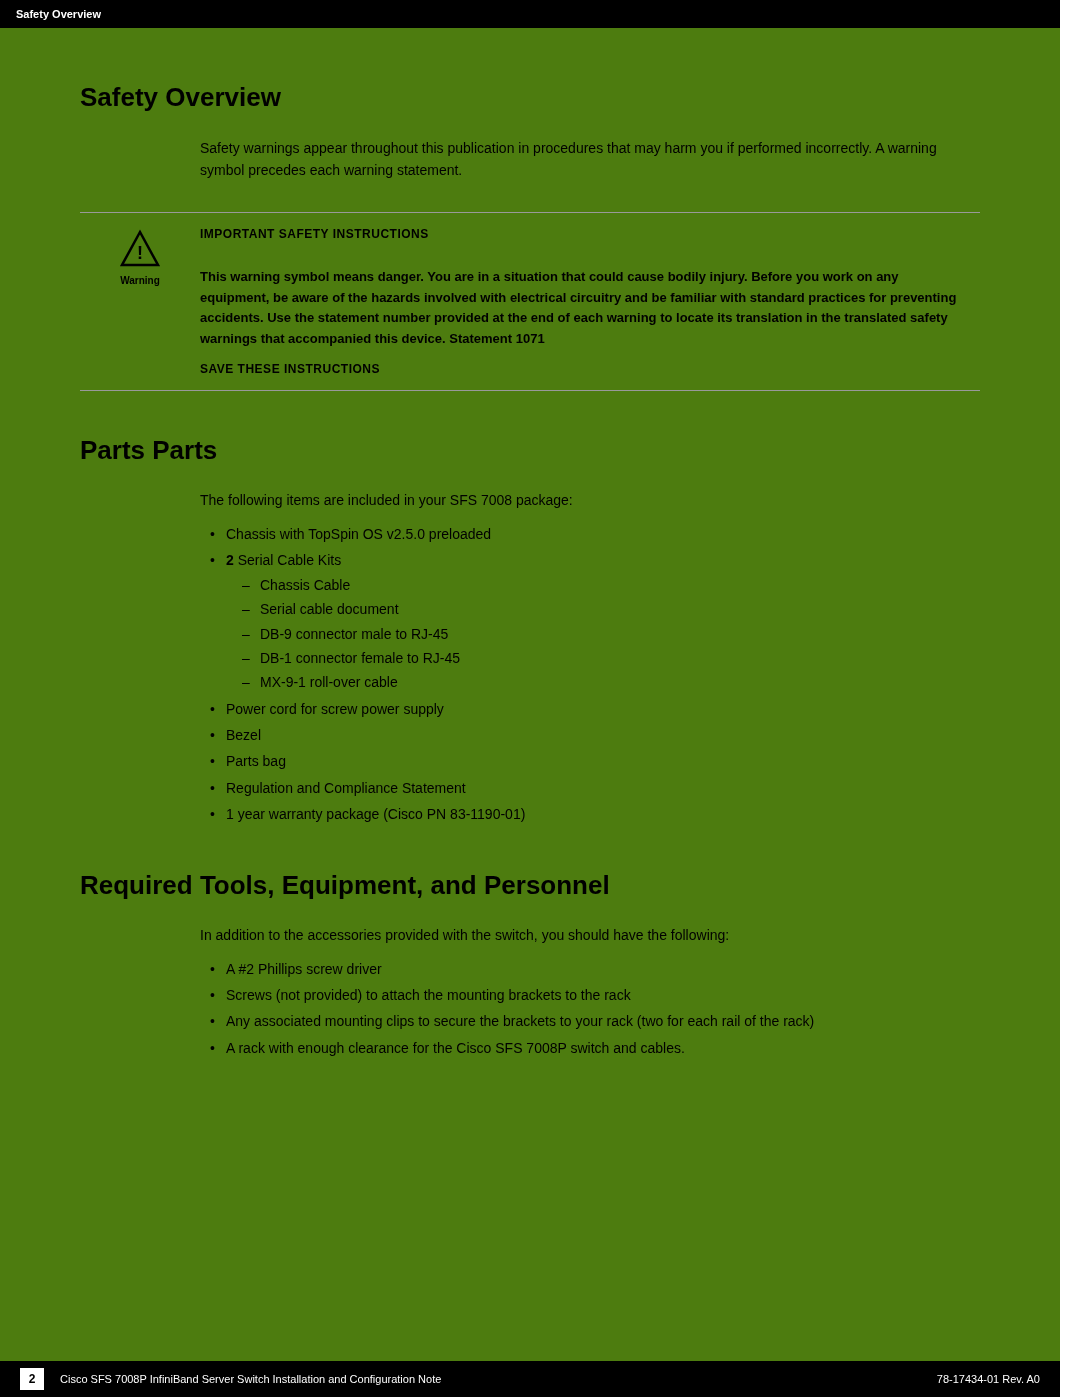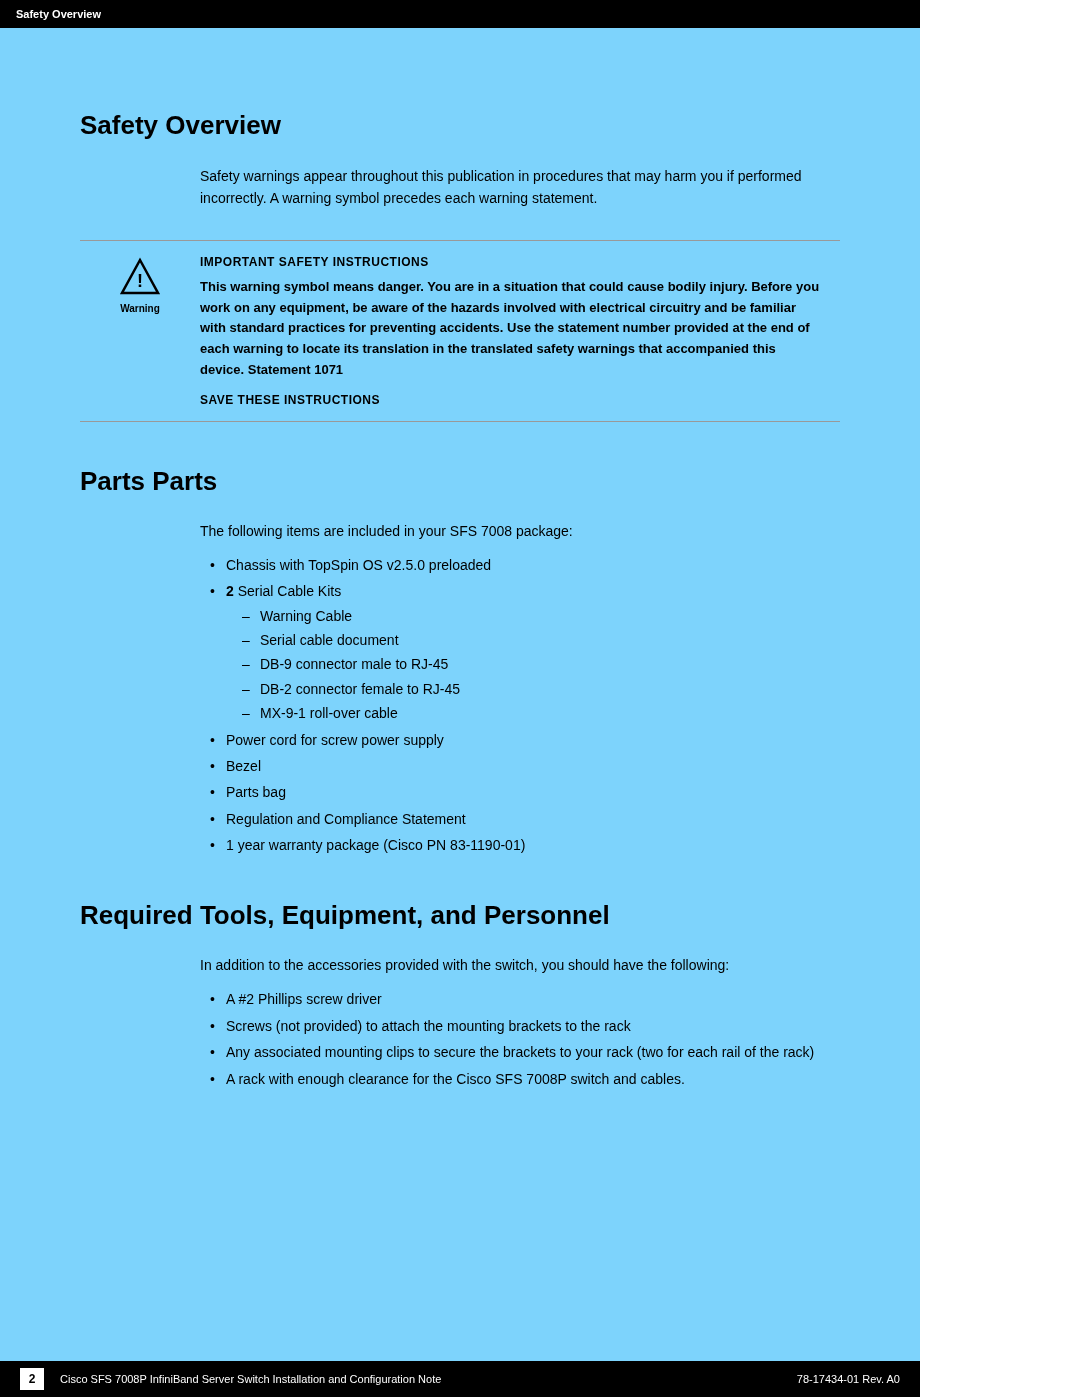--- a/index.html
+++ b/index.html
@@ -10,27 +10,26 @@
 
     body {
       font-family: Arial, Helvetica, sans-serif;
       background: #fff;
       color: #000;
       font-size: 14px;
       line-height: 1.5;
     }
 
     .page {
-      width: 920px;
+      width: 1060px;
       min-height: 1397px;
-      background: #7dd3fc;
+      background: #4d7c0f;
       position: relative;
       display: flex;
       flex-direction: column;
-      gap: 28px;
     }
 
     
     .top-bar {
       background: #000;
       height: 28px;
       display: flex;
       align-items: center;
       padding: 0 16px;
     }
@@ -100,21 +99,21 @@
 
     .warning-content {
       flex: 1;
       padding-right: 20px;
     }
 
     .warning-title {
       font-size: 12px;
       font-weight: bold;
       letter-spacing: 0.5px;
-      margin-bottom: 6px;
+      margin-bottom: 24px;
     }
 
     .warning-body {
       font-size: 13px;
       font-weight: bold;
       line-height: 1.6;
       margin-bottom: 10px;
     }
 
     .warning-body span.normal {
@@ -280,24 +279,24 @@
 
       <ul class="list-level1">
 
         <li>
           <span>Chassis with TopSpin OS v2.5.0 preloaded</span>
         </li>
 
         <li class="bold-marker">
           <span class="num">2</span><span> Serial Cable Kits</span>
           <ul class="list-level2">
-            <li><span>Warning Cable</span></li>
+            <li><span>Chassis Cable</span></li>
             <li><span>Serial cable document</span></li>
             <li><span>DB-9 connector male to RJ-45</span></li>
-            <li><span>DB-2 connector female to RJ-45</span></li>
+            <li><span>DB-1 connector female to RJ-45</span></li>
             <li><span>MX-9-1 roll-over cable</span></li>
           </ul>
         </li>
 
         <li>
           <span>Power cord for screw power supply</span>
         </li>
 
         <li>
           <span>Bezel</span>

